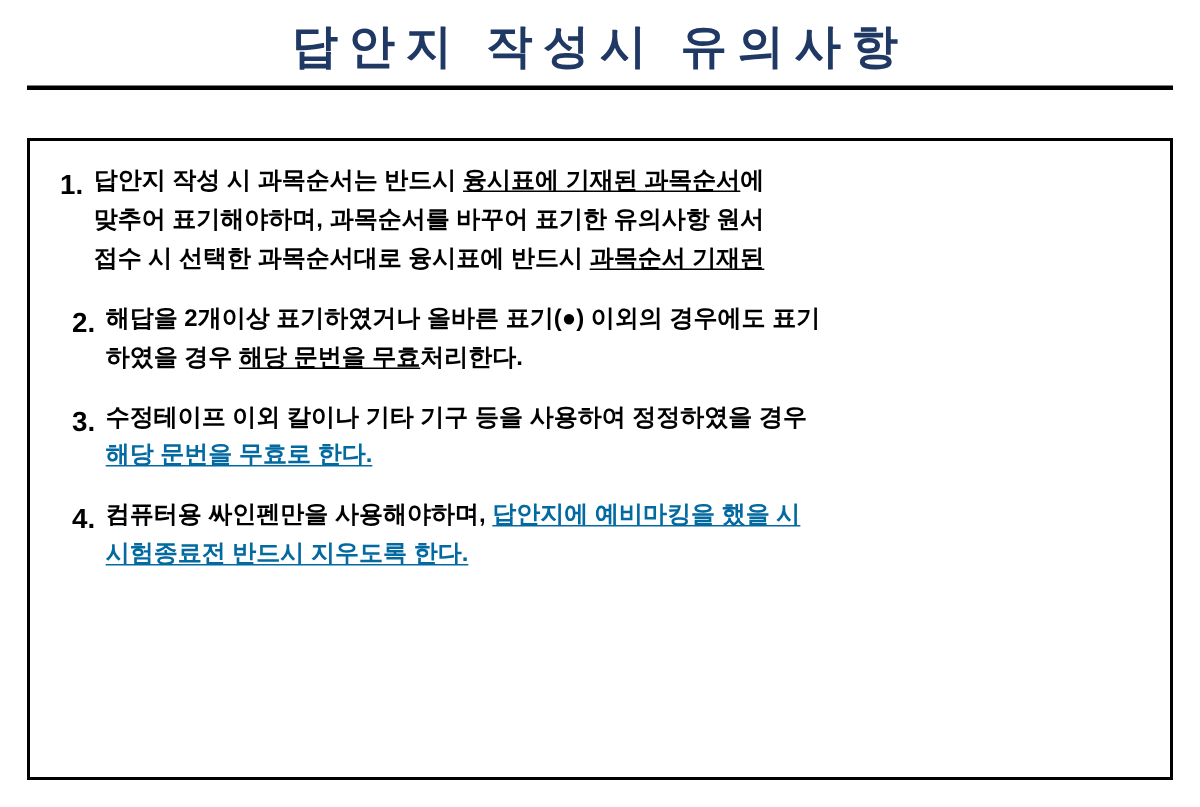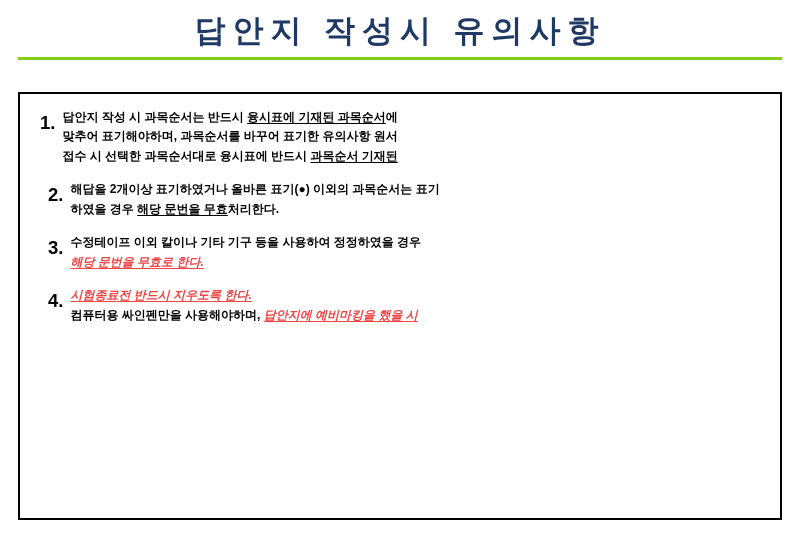--- a/index.html
+++ b/index.html
@@ -19,21 +19,21 @@
     height: 538px;
     box-sizing: border-box;
   }
 
   
   .title-wrap {
     position: absolute;
     left: 18px;
     top: 12px;
     width: 764px;
-    border-bottom: 3px solid #84cc16;
+    border-bottom: 3px solid #000000;
     padding-bottom: 6px;
     text-align: center;
   }
   .title {
     font-size: 31px;
     font-weight: bold;
     color: #1f3864;
     letter-spacing: 7px;
     white-space: nowrap;
     line-height: 1.25;
@@ -59,32 +59,32 @@
   .item .num {
     flex: 0 0 auto;
     font-size: 18.5px;
     font-weight: bold;
     color: #000000;
     line-height: 1.62;
     white-space: nowrap;
   }
   .item .body {
     flex: 1 1 auto;
-    font-size: 12px;
+    font-size: 16px;
     font-weight: bold;
     line-height: 1.62;
     color: #000000;
   }
 
   
   .item-1 .num { margin-right: 7px; padding-left: 2px; }
   .item-2 .num, .item-3 .num, .item-4 .num { margin-right: 7px; padding-left: 10px; }
 
   .u  { text-decoration: underline; text-underline-offset: 2px; }
-  .red { color: #ef4444; font-style: italic; }
+  .red { color: #0369a1; }
   .red.u { text-decoration: underline; text-underline-offset: 2px; }
 
   .line { display: block; }
 </style>
 </head>
 <body>
 
 <div class="page">
 
   <div class="title-wrap">
@@ -97,35 +97,35 @@
       <div class="body">
         <span class="line"><span>답안지 작성 시 과목순서는 반드시 </span><span class="u">융시표에 기재된 과목순서</span><span>에</span></span>
         <span class="line"><span>맞추어 표기해야하며, 과목순서를 바꾸어 표기한 유의사항 원서</span></span>
         <span class="line"><span>접수 시 선택한 과목순서대로 융시표에 반드시 </span><span class="u">과목순서 기재된</span></span>
       </div>
     </div>
 
     <div class="item item-2">
       <div class="num">2.</div>
       <div class="body">
-        <span class="line"><span>해답을 2개이상 표기하였거나 올바른 표기(●) 이외의 과목순서는 표기</span></span>
+        <span class="line"><span>해답을 2개이상 표기하였거나 올바른 표기(●) 이외의 경우에도 표기</span></span>
         <span class="line"><span>하였을 경우 </span><span class="u">해당 문번을 무효</span><span>처리한다.</span></span>
       </div>
     </div>
 
     <div class="item item-3">
       <div class="num">3.</div>
       <div class="body">
         <span class="line"><span>수정테이프 이외 칼이나 기타 기구 등을 사용하여 정정하였을 경우</span></span>
         <span class="line"><span class="red u">해당 문번을 무효로 한다.</span></span>
       </div>
     </div>
 
     <div class="item item-4">
       <div class="num">4.</div>
       <div class="body">
+        <span class="line"><span>컴퓨터용 싸인펜만을 사용해야하며, </span><span class="red u">답안지에 예비마킹을 했을 시</span></span>
         <span class="line"><span class="red u">시험종료전 반드시 지우도록 한다.</span></span>
-        <span class="line"><span>컴퓨터용 싸인펜만을 사용해야하며, </span><span class="red u">답안지에 예비마킹을 했을 시</span></span>
       </div>
     </div>
   </div>
 
 </div>
 
 </body></html>

